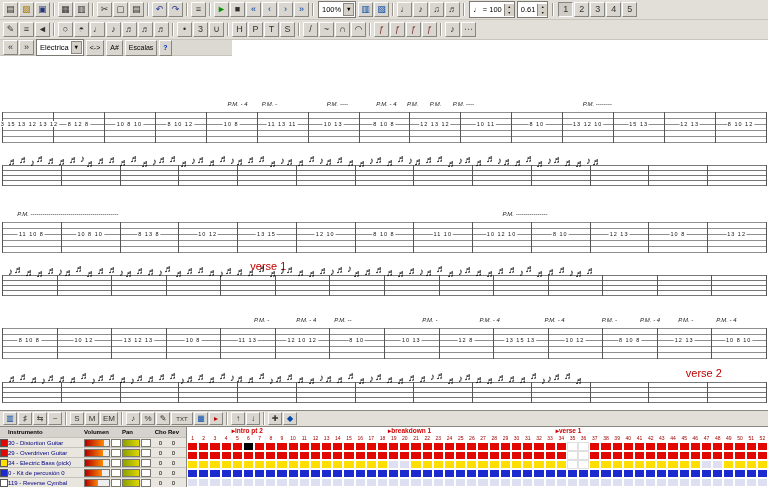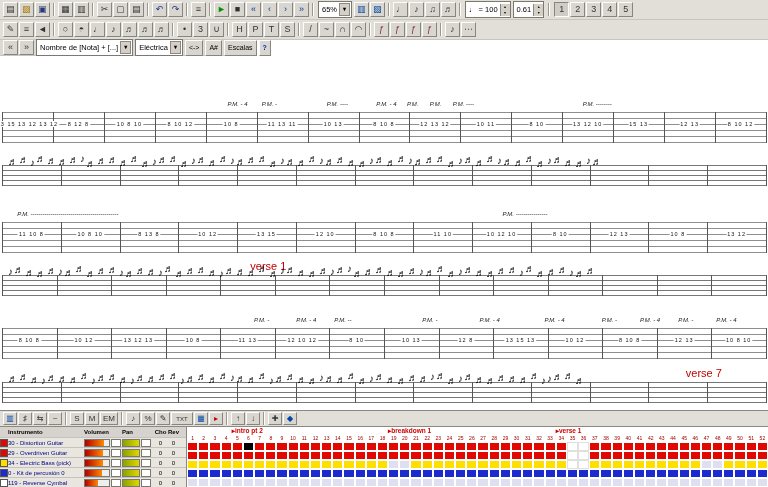--- a/index.html
+++ b/index.html
@@ -95,21 +95,21 @@
       <span class="sep"></span>
       <span class="tbtn" style="color: rgb(8, 144, 0);">►</span>
       <span class="tbtn" style="color: rgb(48, 48, 48);">■</span>
       <span class="tbtn" style="color: rgb(0, 64, 160);">«</span>
       <span class="tbtn" style="color: rgb(0, 64, 160);">‹</span>
       <span class="tbtn" style="color: rgb(0, 64, 160);">›</span>
       <span class="tbtn" style="color: rgb(0, 64, 160);">»</span>
       <span class="sep"></span>
     </span>
   <span class="combo">
-    <span>65%</span>
+    <span>100%</span>
     <b class="arr">▾</b>
   </span>
   <span class="grp">
       <span class="tbtn" style="color: rgb(0, 72, 168);">▥</span>
       <span class="tbtn" style="color: rgb(0, 72, 168);">▧</span>
       <span class="sep"></span>
       <span class="tbtn">♩</span>
       <span class="tbtn">♪</span>
       <span class="tbtn">♫</span>
       <span class="tbtn">♬</span>
@@ -175,24 +175,20 @@
       <span class="tbtn">♪</span>
       <span class="tbtn">⋯</span>
     </span>
 </div>
 
 <div class="tbrow" id="tb3">
   <span class="grp">
       <span class="tbtn">«</span>
       <span class="tbtn">»</span>
     </span>
-  <span class="combo">
-    <span>Nombre de [Nota] + [...]</span>
-    <b class="arr">▾</b>
-  </span>
   <span class="combo">
     <span>Eléctrica</span>
     <b class="arr">▾</b>
   </span>
   <span class="fbtn">&lt;-&gt;</span>
   <span class="fbtn">A#</span>
   <span class="fbtn">Escalas</span>
   <span class="fbtn help">?</span>
 </div>
 
@@ -393,21 +389,21 @@
       <i class="bar" style="left: 30.7692%;"></i>
       <i class="bar" style="left: 38.4615%;"></i>
       <i class="bar" style="left: 46.1538%;"></i>
       <i class="bar" style="left: 53.8462%;"></i>
       <i class="bar" style="left: 61.5385%;"></i>
       <i class="bar" style="left: 69.2308%;"></i>
       <i class="bar" style="left: 76.9231%;"></i>
       <i class="bar" style="left: 84.6154%;"></i>
       <i class="bar" style="left: 92.3077%;"></i>
       <i class="bar" style="left: 100%;"></i>
-      <span class="slabel" style="left: 89.5%; color: rgb(192, 0, 0);">verse 7</span>
+      <span class="slabel" style="left: 89.5%; color: rgb(192, 0, 0);">verse 2</span>
       <div class="gl"><span style="transform: translateY(0px);">♬</span><span style="transform: translateY(-2px);">♬</span><span style="transform: translateY(1px);">♬</span><span style="transform: translateY(-3px);"> </span><span style="transform: translateY(2px);">♪</span><span style="transform: translateY(-1px);">♬</span><span style="transform: translateY(0px);">♬</span><span style="transform: translateY(-2px);"> </span><span style="transform: translateY(1px);">♬</span><span style="transform: translateY(-3px);">♬</span><span style="transform: translateY(2px);">♪</span><span style="transform: translateY(-1px);">♬</span><span style="transform: translateY(0px);"> </span><span style="transform: translateY(-2px);">♬</span><span style="transform: translateY(1px);">♬</span><span style="transform: translateY(-3px);"> </span><span style="transform: translateY(2px);">♪</span><span style="transform: translateY(-1px);">♬</span><span style="transform: translateY(0px);">♬</span><span style="transform: translateY(-2px);">♬</span><span style="transform: translateY(1px);"> </span><span style="transform: translateY(-3px);">♬</span><span style="transform: translateY(2px);">♪</span><span style="transform: translateY(-1px);"> </span><span style="transform: translateY(0px);">♬</span><span style="transform: translateY(-2px);">♬</span><span style="transform: translateY(1px);">♬</span><span style="transform: translateY(-3px);">♬</span><span style="transform: translateY(2px);"> </span><span style="transform: translateY(-1px);">♪</span><span style="transform: translateY(0px);">♬</span><span style="transform: translateY(-2px);"> </span><span style="transform: translateY(1px);">♬</span><span style="transform: translateY(-3px);">♬</span><span style="transform: translateY(2px);">♪</span><span style="transform: translateY(-1px);"> </span><span style="transform: translateY(0px);">♬</span><span style="transform: translateY(-2px);">♬</span><span style="transform: translateY(1px);">♬</span><span style="transform: translateY(-3px);"> </span><span style="transform: translateY(2px);">♬</span><span style="transform: translateY(-1px);">♪</span><span style="transform: translateY(0px);">♬</span><span style="transform: translateY(-2px);"> </span><span style="transform: translateY(1px);">♬</span><span style="transform: translateY(-3px);">♬</span><span style="transform: translateY(2px);">♬</span><span style="transform: translateY(-1px);"> </span><span style="transform: translateY(0px);">♪</span><span style="transform: translateY(-2px);">♬</span><span style="transform: translateY(1px);">♬</span><span style="transform: translateY(-3px);"> </span><span style="transform: translateY(2px);">♬</span><span style="transform: translateY(-1px);">♬</span><span style="transform: translateY(0px);">♬</span><span style="transform: translateY(-2px);">♪</span><span style="transform: translateY(1px);"> </span><span style="transform: translateY(-3px);">♬</span><span style="transform: translateY(2px);">♬</span><span style="transform: translateY(-1px);"> </span><span style="transform: translateY(0px);">♪</span><span style="transform: translateY(-2px);">♬</span><span style="transform: translateY(1px);">♬</span><span style="transform: translateY(-3px);"> </span><span style="transform: translateY(2px);">♬</span><span style="transform: translateY(-1px);">♬</span><span style="transform: translateY(0px);">♬</span><span style="transform: translateY(-2px);"> </span><span style="transform: translateY(1px);">♬</span><span style="transform: translateY(-3px);">♬</span><span style="transform: translateY(2px);">♪</span><span style="transform: translateY(-1px);"> </span><span style="transform: translateY(0px);">♪</span><span style="transform: translateY(-2px);">♬</span><span style="transform: translateY(1px);"> </span><span style="transform: translateY(-3px);">♬</span><span style="transform: translateY(2px);">♬</span></div>
     </div>
   </div>
 
 <div id="mixbar">
   <span class="grp">
       <span class="tbtn" style="color: rgb(0, 72, 168);">▥</span>
       <span class="tbtn">♯</span>
       <span class="tbtn">⇆</span>
       <span class="tbtn">~</span>

